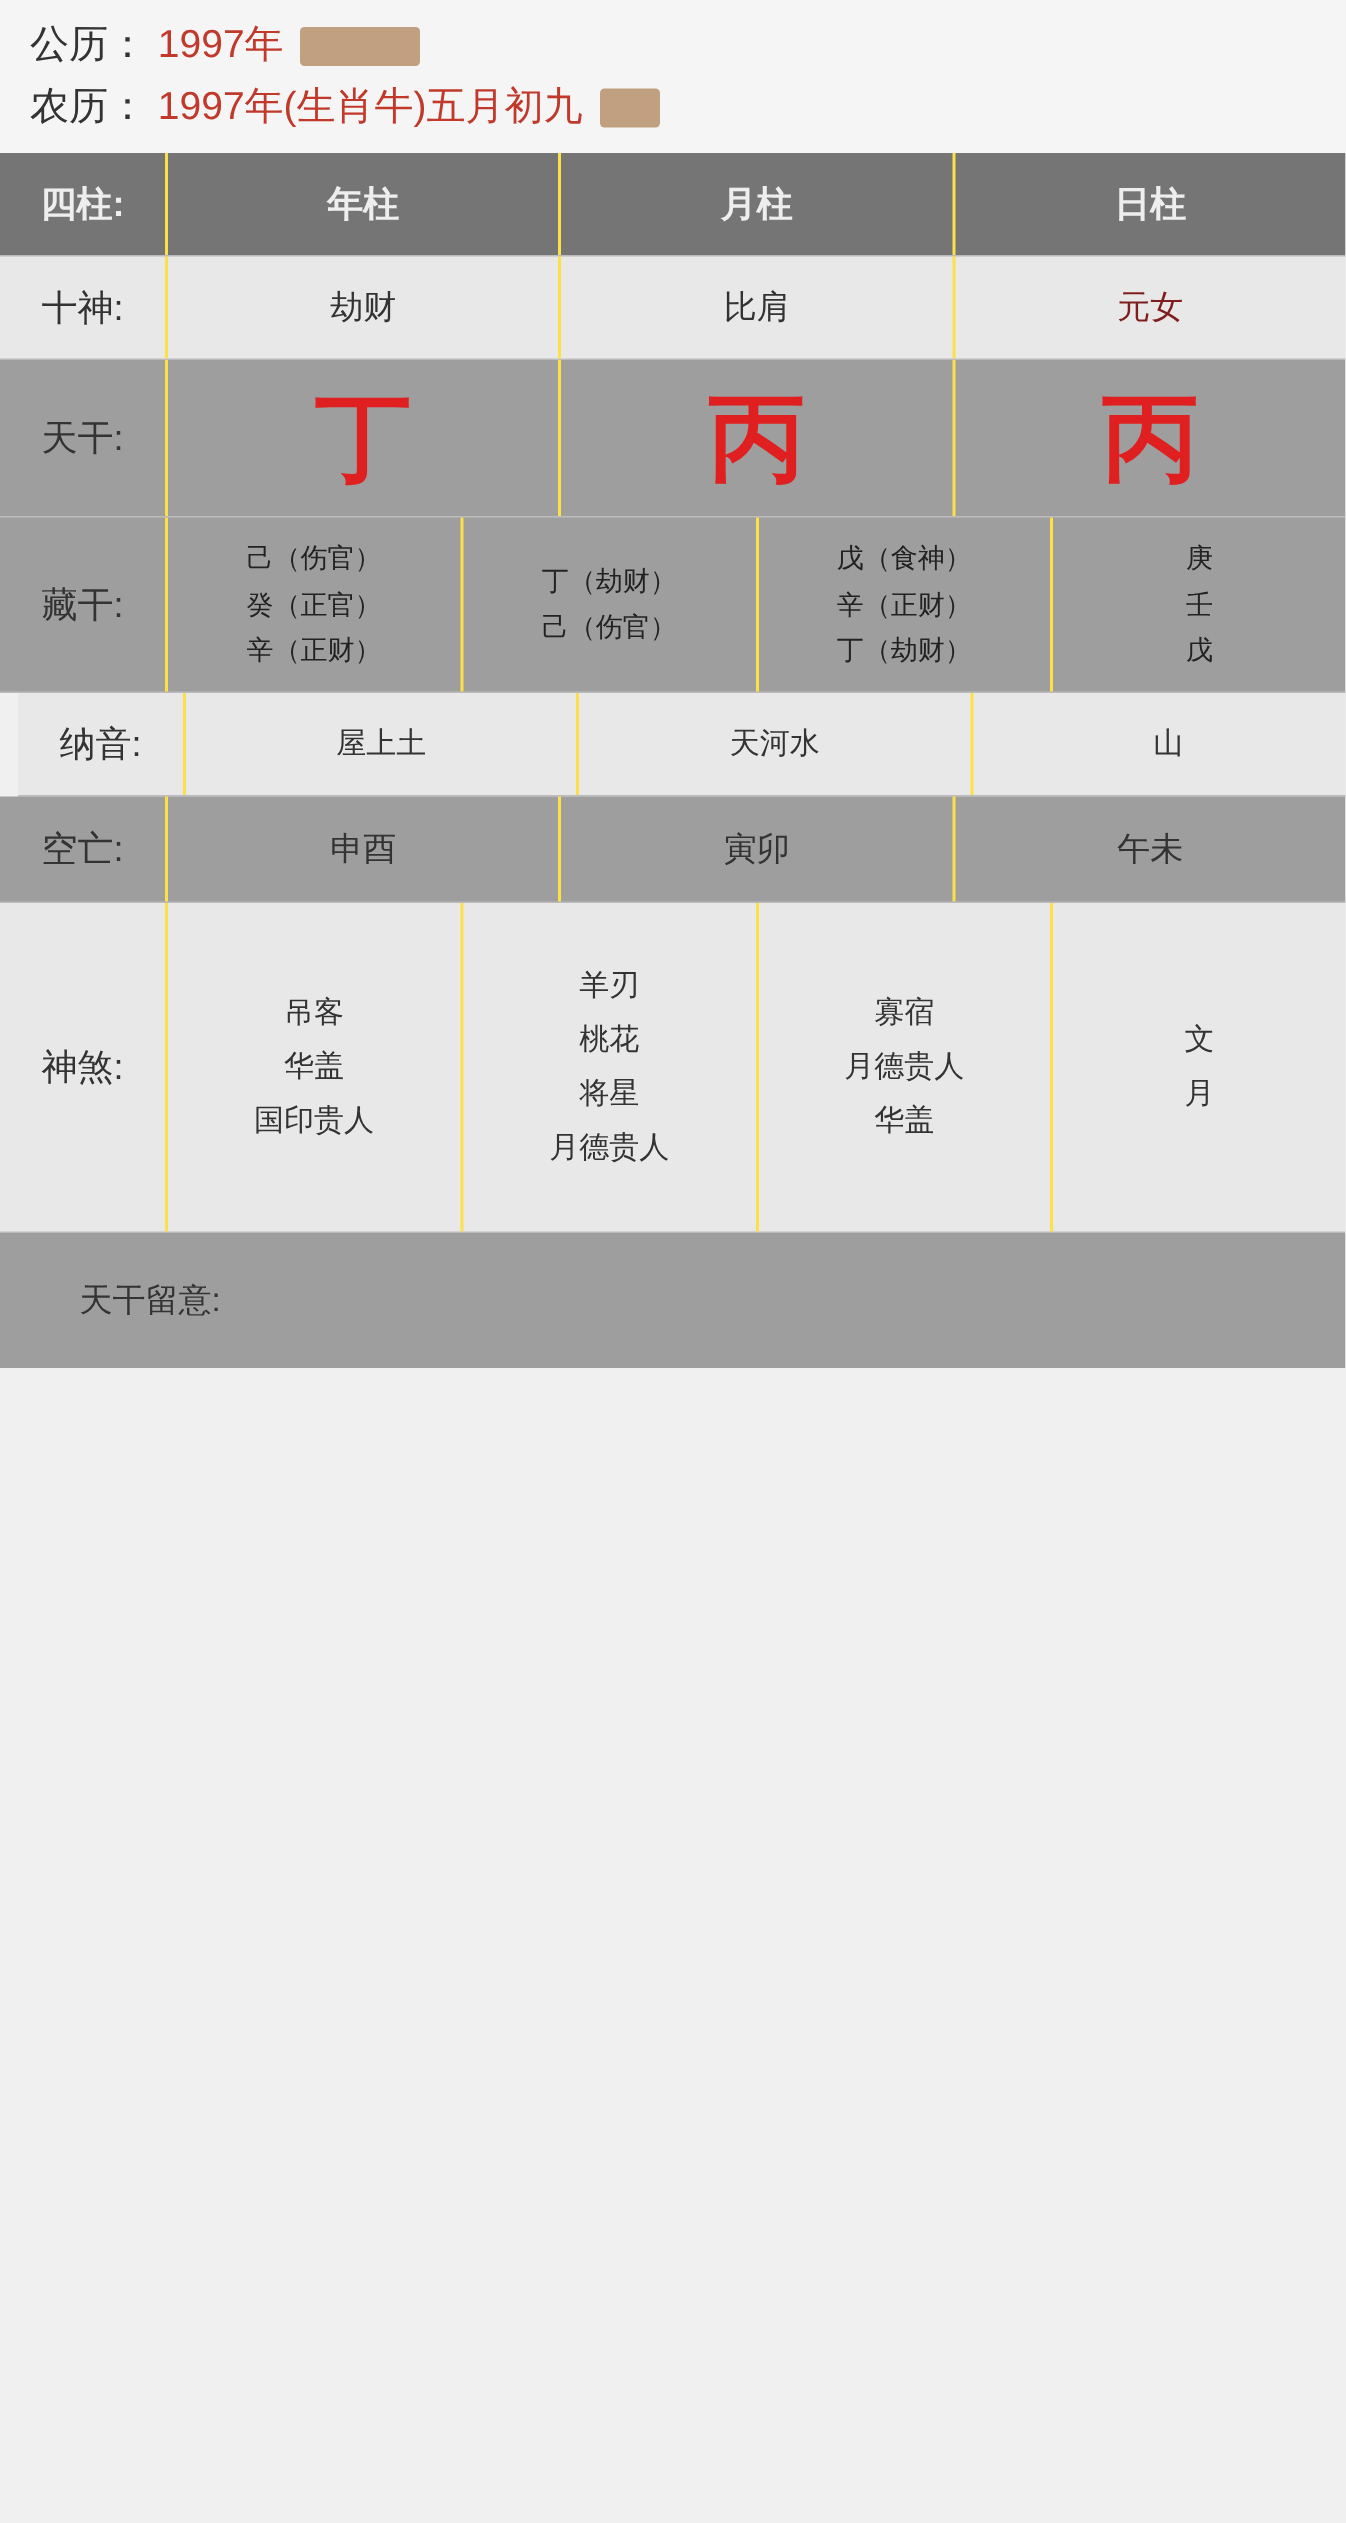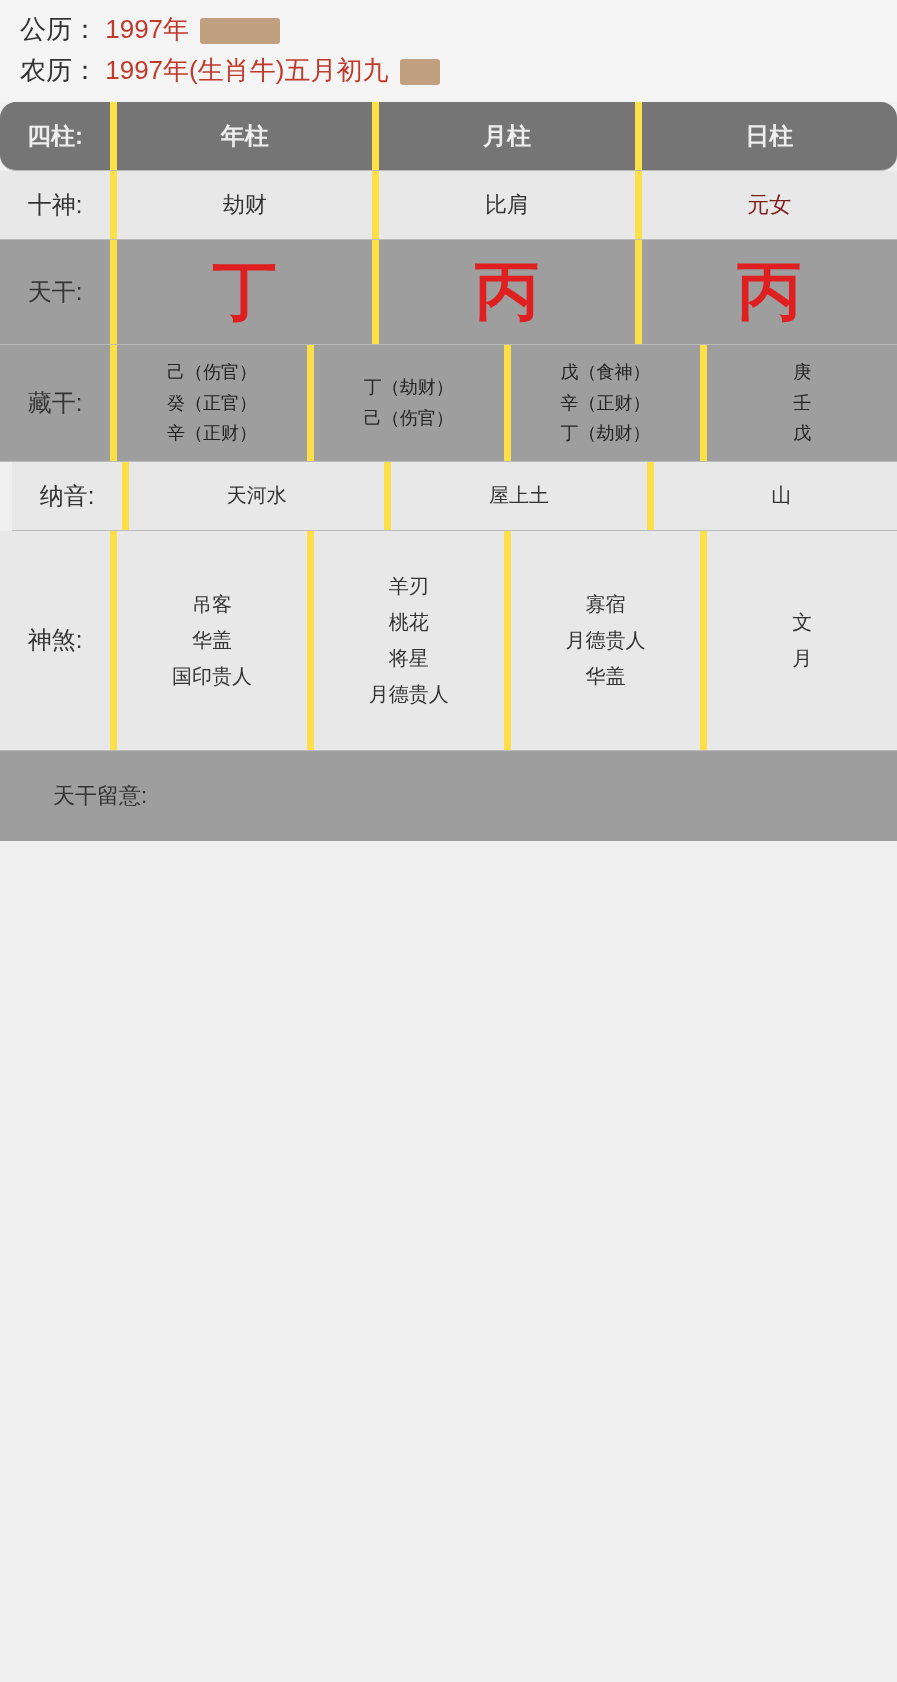--- a/index.html
+++ b/index.html
@@ -72,28 +72,26 @@
 
     .cell {
       flex: 1;
       display: flex;
       align-items: center;
       justify-content: center;
       text-align: center;
       padding: 16px 6px;
       font-size: 22px;
       color: #333;
-      border-left: 7px solid #fde047;
-      font-family: Liberation Serif, serif;
+      border-left: 2px solid #fde047;
     }
 
     
     .row-header {
       background: #757575;
-      border-radius: 16px;
     }
     .row-header .row-label,
     .row-header .cell {
       color: #eee;
       font-size: 24px;
       font-weight: bold;
     }
 
     
     .row-shishen { background: #e8e8e8; }
@@ -210,26 +208,34 @@
       </div>
       <div class="cell zanggan-cell">
         庚<br>壬<br>戊
       </div>
     </div>
   </div>
 
   <div class="row row-nayin">
     <div class="row-label">纳音:</div>
     <div class="row-cells">
+      <div class="cell nayin-cell">屋上土</div>
       <div class="cell nayin-cell">天河水</div>
-      <div class="cell nayin-cell">屋上土</div>
       <div class="cell nayin-cell">山</div>
     </div>
   </div>
 
+  <div class="row row-kongwang">
+    <div class="row-label">空亡:</div>
+    <div class="row-cells">
+      <div class="cell kongwang-cell">申酉</div>
+      <div class="cell kongwang-cell">寅卯</div>
+      <div class="cell kongwang-cell">午未</div>
+    </div>
+  </div>
 
   <div class="row row-shengsha" style="min-height:220px;">
     <div class="row-label" style="align-items:center;">神煞:</div>
     <div class="row-cells">
       <div class="cell shengsha-cell">
         吊客<br>华盖<br>国印贵人
       </div>
       <div class="cell shengsha-cell">
         羊刃<br>桃花<br>将星<br>月德贵人
       </div>

